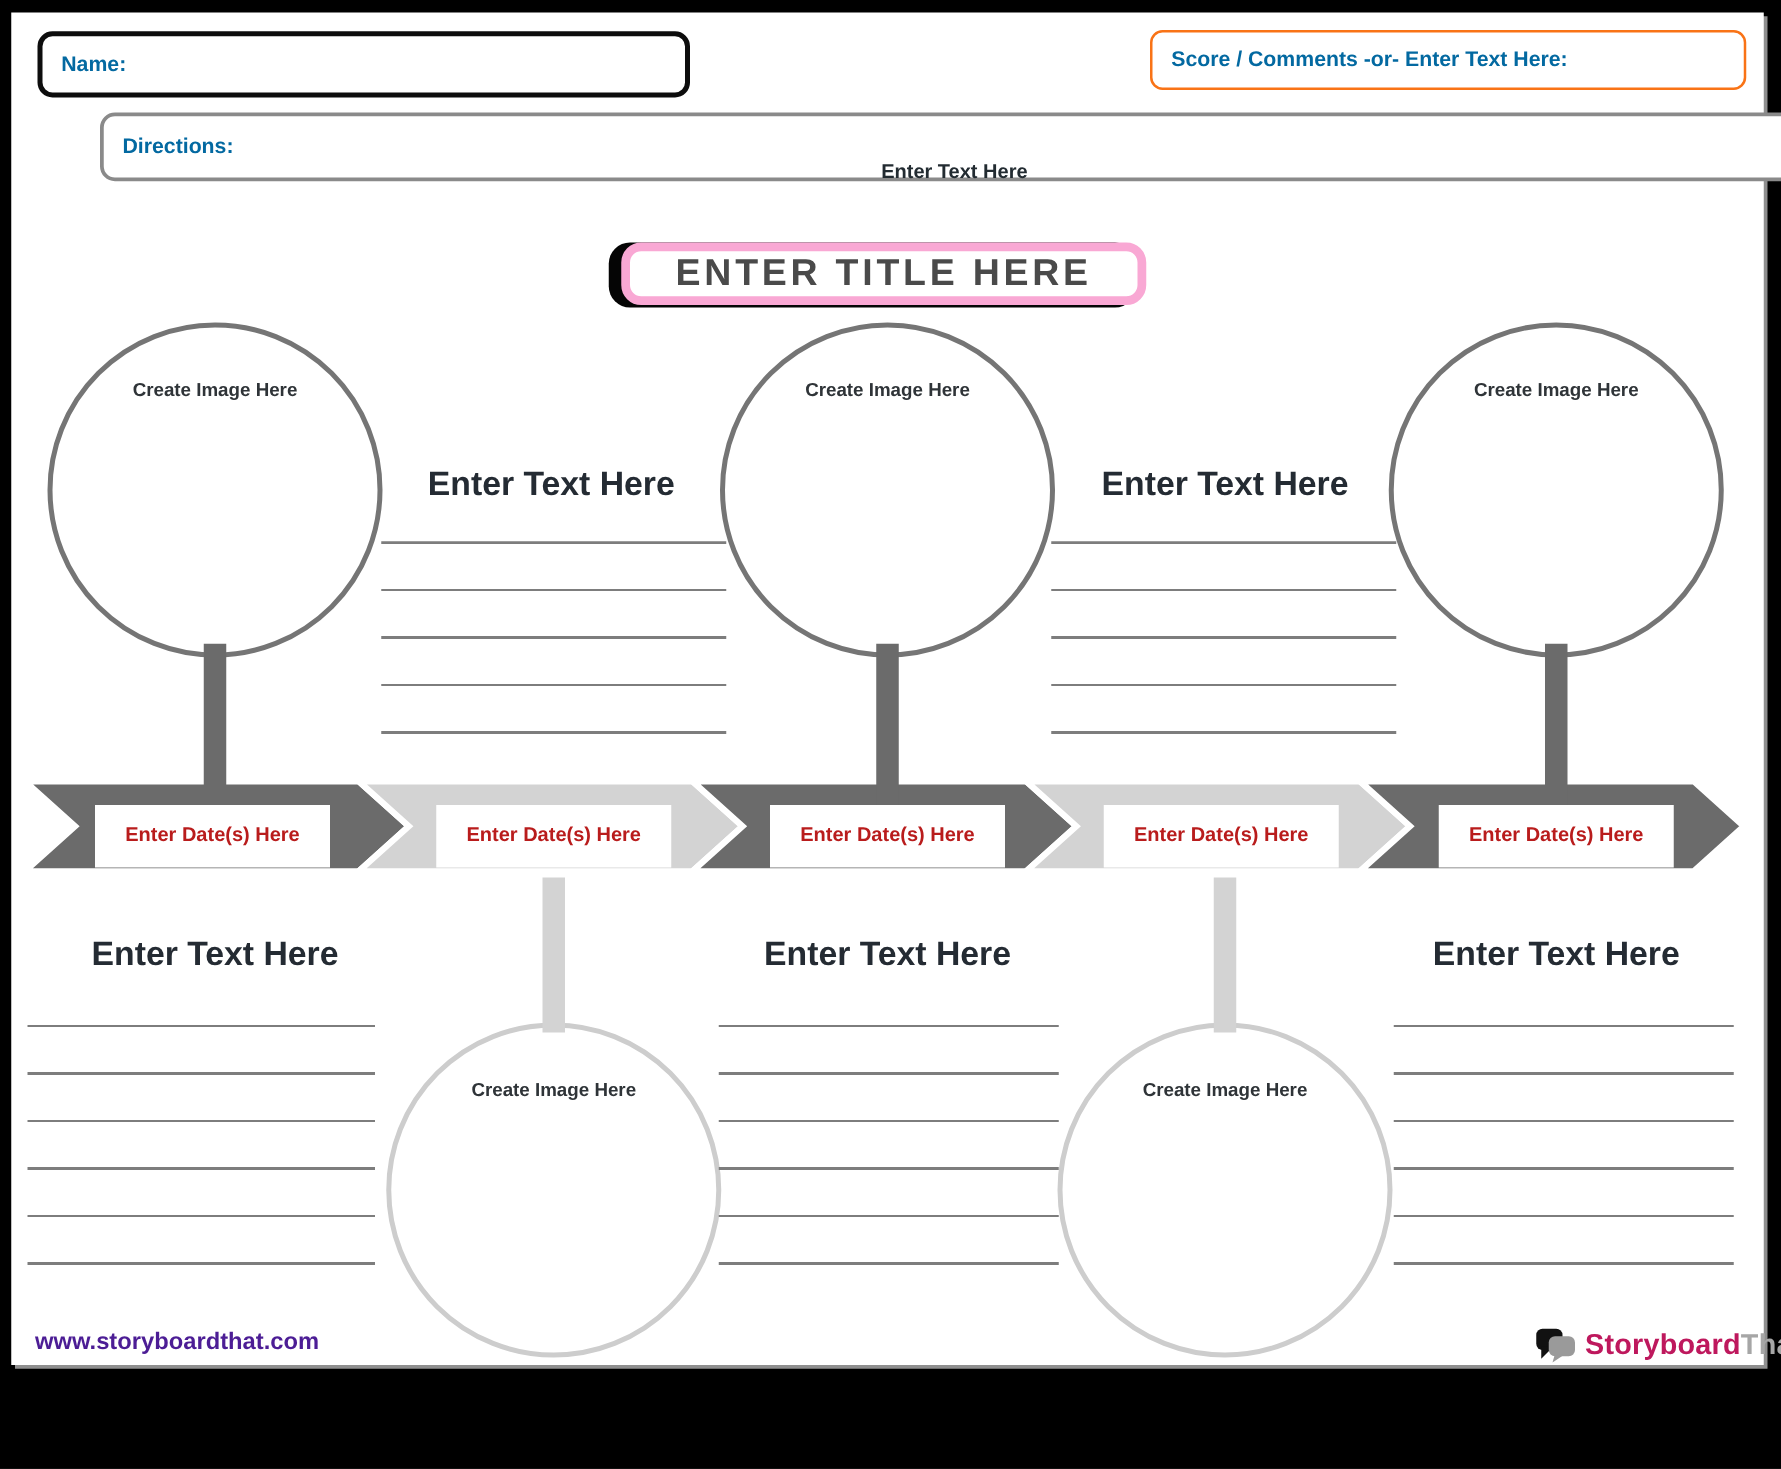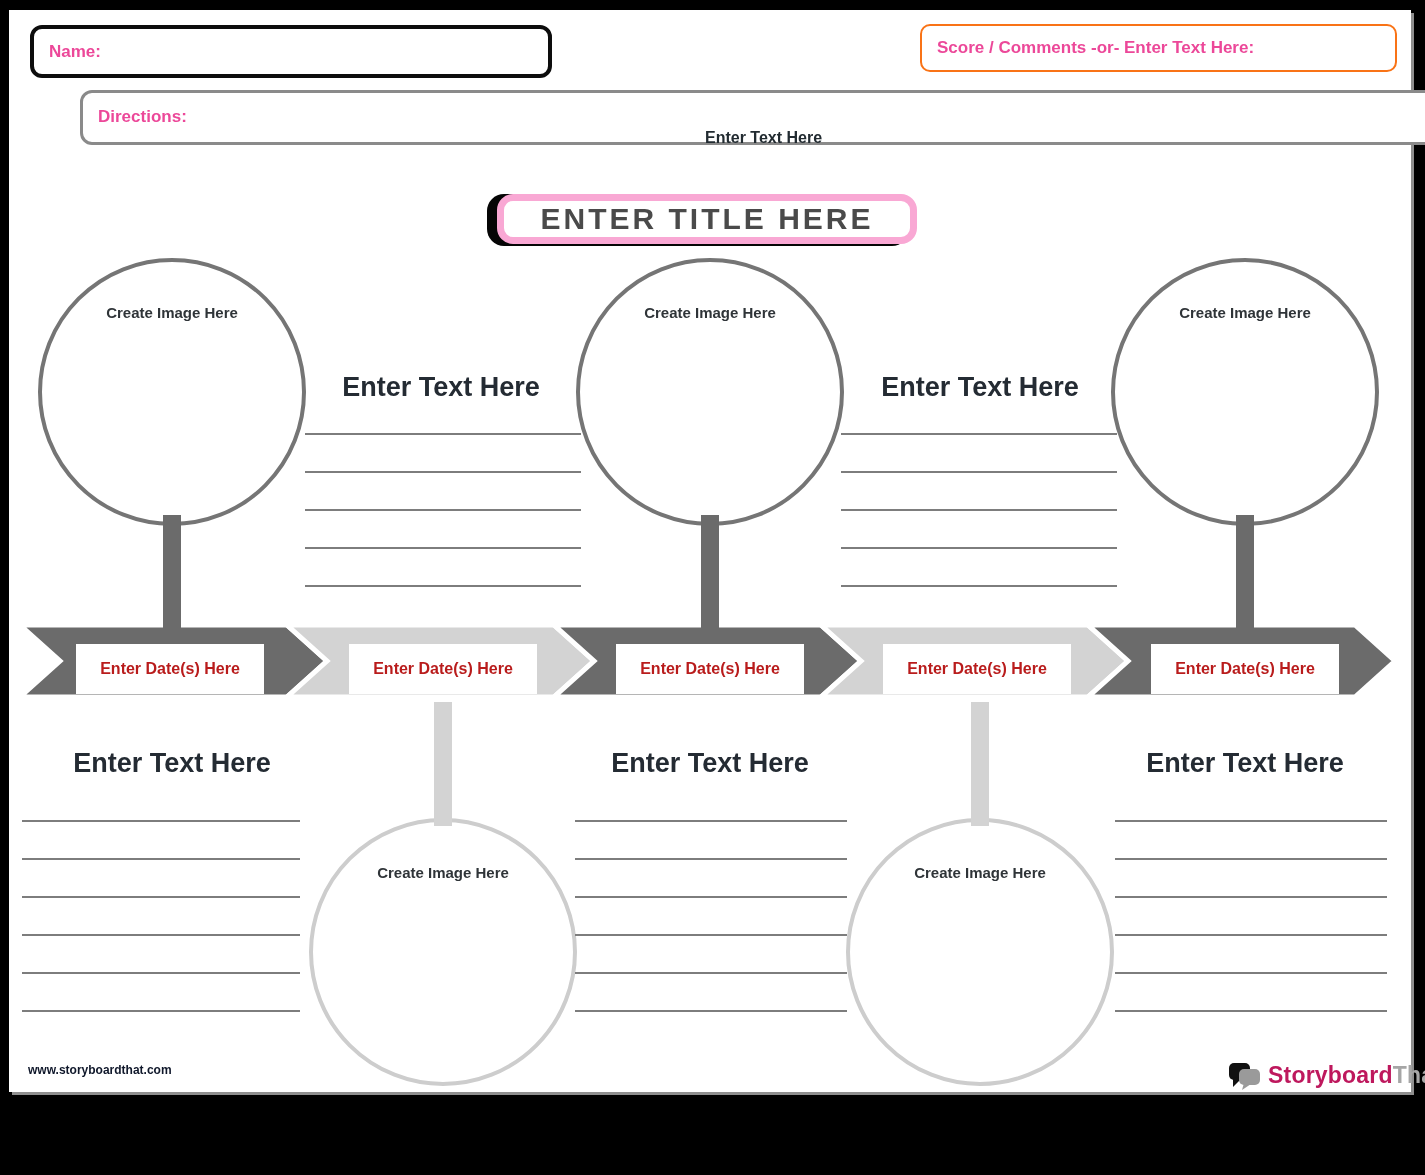--- a/index.html
+++ b/index.html
@@ -9,21 +9,21 @@
         background:#fff;box-shadow:3px 3px 0 0 #8f8f8f;}
   .abs{position:absolute;}
 
   
   .field{background:#fff;border-radius:12px;box-sizing:border-box;}
   .field-name{left:21px;top:15px;width:522px;height:53px;border:4px solid #0d0d0d;}
   .field-date{left:564px;top:18px;width:327px;height:48px;border:3px solid #8a8a8a;border-radius:10px;}
   .field-score{left:911px;top:14px;width:477px;height:48px;border:2px solid #f97316;border-radius:10px;}
   .field-directions{left:24px;top:80px;width:1367px;height:55px;border:3px solid #8a8a8a;margin-left:47px;}
   .field-label{position:absolute;left:15px;top:50%;transform:translateY(-50%);
-               font-weight:bold;font-size:17px;color:#ec4899;white-space:nowrap;}
+               font-weight:bold;font-size:17px;color:#0369a1;white-space:nowrap;}
   .field-directions .field-label{top:24px;}
   .directions-placeholder{position:absolute;left:0;right:0;top:36px;text-align:center;
                font-weight:bold;font-size:16px;color:#222b31;}
 
   
   .title-box{left:488px;top:184px;width:420px;height:50px;background:#fff;
              border:7px solid #f9a8d4;border-radius:16px;box-sizing:border-box;
              box-shadow:-9px 1px 0 1px #050505;
              display:flex;align-items:center;justify-content:center;}
   .title-text{font-weight:bold;font-size:30px;letter-spacing:3px;color:#4a4a4a;}
@@ -57,21 +57,21 @@
               transform:translateX(-50%);}
   .h-top{top:362px;} .h-bottom{top:738px;}
   .lines{height:192px;background-image:repeating-linear-gradient(to bottom,
           #7d7d7d 0 2px,transparent 2px 38px);}
   .lines-top{top:423px;}
   .lines-bottom{top:810px;}
   .lnA{left:296px;width:276px;} .lnB{left:832px;width:276px;}
   .ln1{left:13px;width:278px;} .ln2{left:566px;width:272px;} .ln3{left:1106px;width:272px;}
 
   
-  .website{left:19px;top:1053px;font-weight:bold;font-size:12px;color:#0f172a;}
+  .website{left:19px;top:1053px;font-weight:bold;font-size:19px;color:#4c1d95;}
   .logo{left:1216px;top:1046px;display:flex;align-items:center;gap:5px;}
   .logo-text{font-size:23px;font-weight:bold;letter-spacing:0.2px;}
   .logo-primary{color:#be185d;} .logo-secondary{color:#a6a6a6;font-weight:bold;}
 </style>
 </head>
 <body>
 
 <div class="page">
 
   <div class="abs field field-name">

